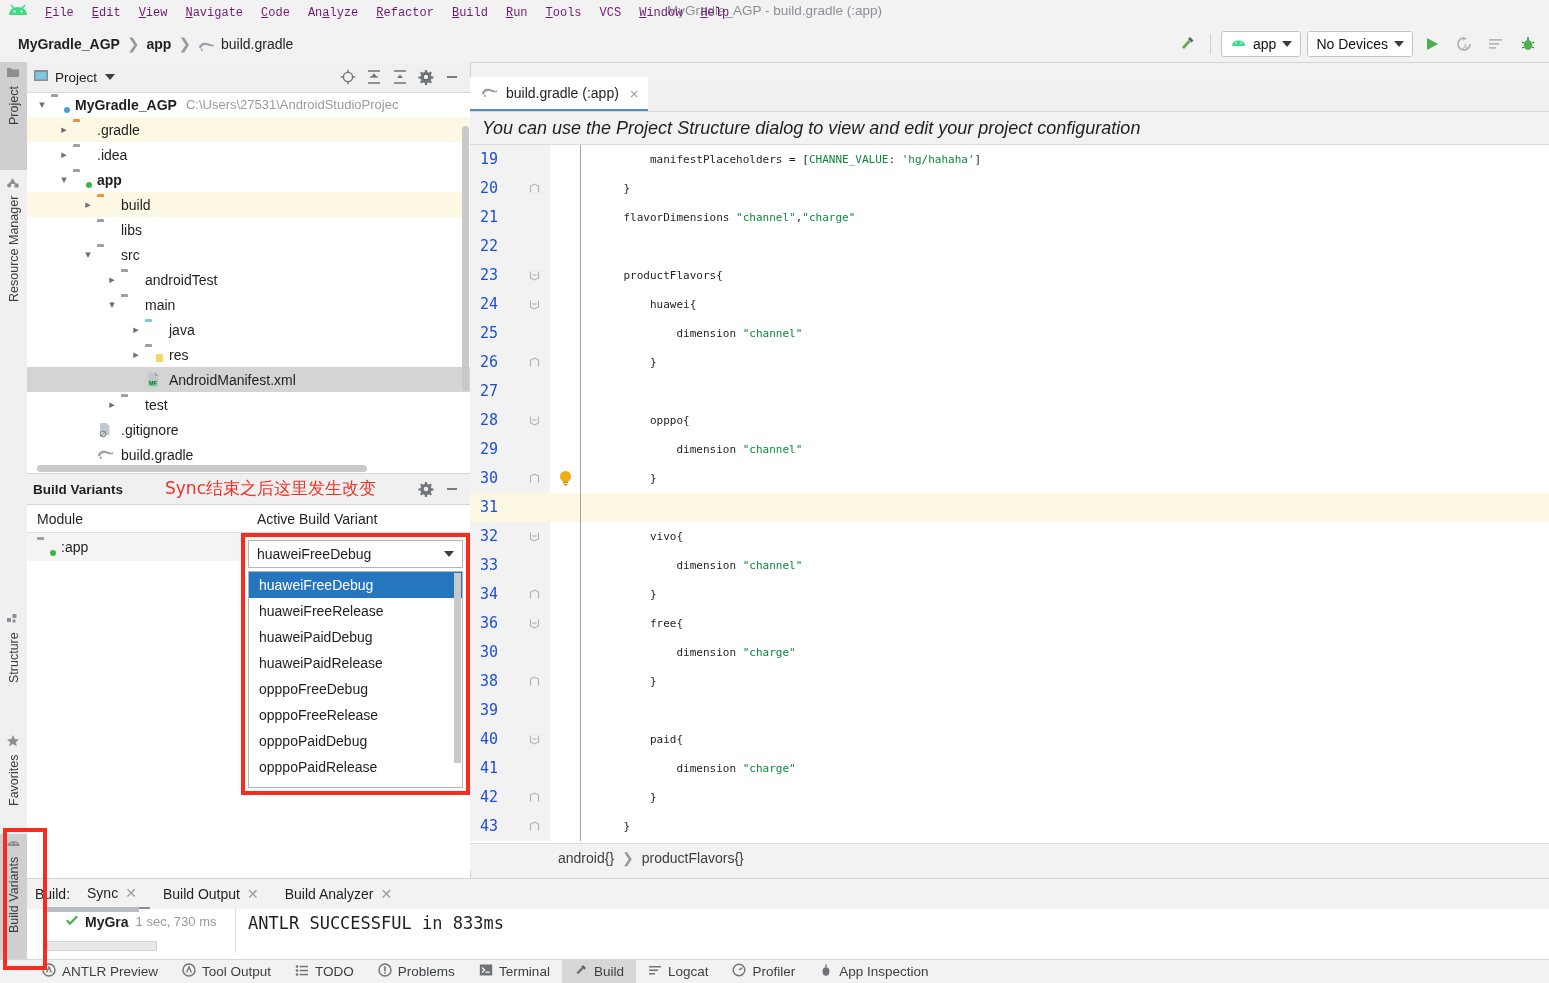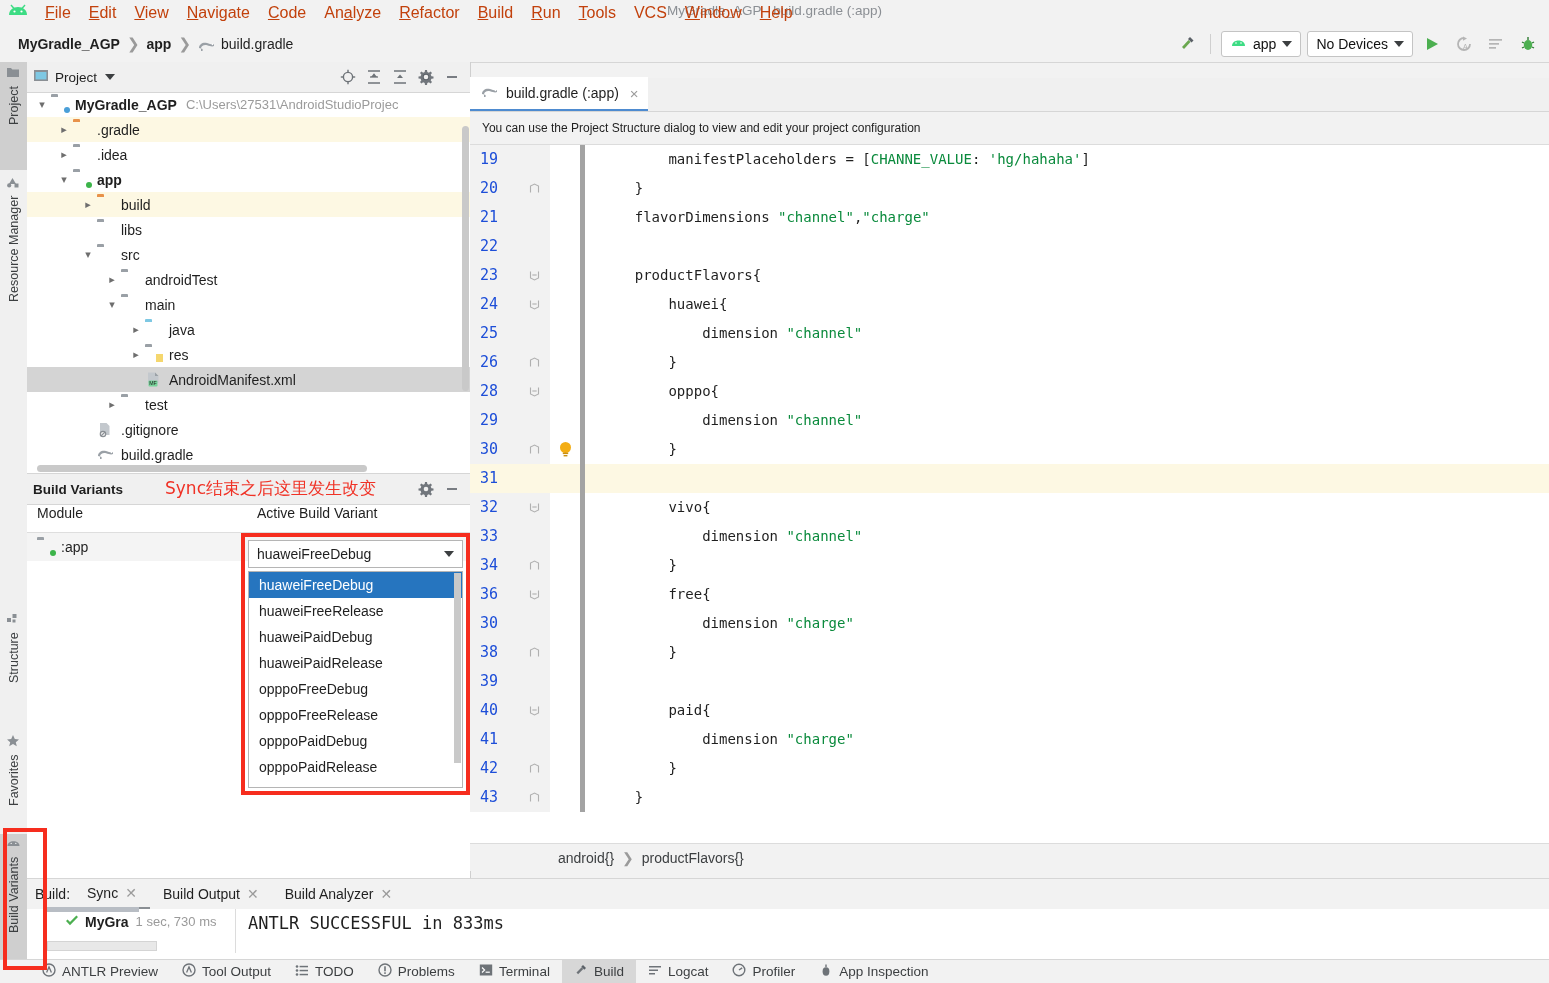--- a/index.html
+++ b/index.html
@@ -12,21 +12,21 @@
   .app{position:relative;width:1549px;height:983px;}
 
   
   .titlebar{position:absolute;left:0;top:0;width:1549px;height:22px;background:#f2f2f2;}
   .titlebar .ttl{position:absolute;left:0;top:0;width:1549px;text-align:center;line-height:22px;
     font-size:13.5px;color:#8b8f94;}
 
   
   .menubar{position:absolute;left:0;top:0;height:26px;display:flex;align-items:center;gap:0;padding-left:6px;z-index:5;}
   .logo{width:24px;height:22px;position:relative;margin-right:6px;}
-  .menuitem{padding:2px 9px;font-size:16px;color:#c2410c;cursor:default;line-height:18px;}
+  .menuitem{padding:2px 9px;font-size:12px;color:#701a75;cursor:default;line-height:18px;font-family:Liberation Mono, monospace;}
   .menuitem u{text-decoration:underline;}
 
   
   .navbar{position:absolute;left:0;top:26px;width:1549px;height:36px;background:#f2f2f2;border-bottom:1px solid #d6d6d6;}
   .crumbs{position:absolute;left:18px;top:0;height:36px;display:flex;align-items:center;font-size:14px;}
   .crumbs .c{color:#1f1f1f;font-weight:bold;}
   .crumbs .sep{color:#9a9a9a;margin:0 7px;font-size:15px;}
   .crumbs .file{font-weight:normal;color:#1f1f1f;}
   .gradle-ico{display:inline-block;width:18px;height:14px;margin-right:5px;position:relative;top:2px;}
 
@@ -63,21 +63,21 @@
   .path{color:#9b9b9b;margin-left:9px;font-size:13px;}
 
   .vscroll{position:absolute;right:1px;top:34px;width:7px;height:265px;background:#c9c9c9;border-radius:4px;}
   .hscroll{position:absolute;left:10px;bottom:1px;width:330px;height:7px;background:#c9c9c9;border-radius:4px;}
 
   
   .bvpanel{position:absolute;left:27px;top:473px;width:443px;height:405px;background:#fff;border-right:1px solid #cfcfcf;border-top:1px solid #d6d6d6;}
   .bvhdr{height:30px;background:#f0f0f0;border-bottom:1px solid #d6d6d6;display:flex;align-items:center;padding:0 6px;position:relative;}
   .bvhdr .hname{font-size:13.5px;color:#1f1f1f;font-weight:bold;}
   .annot{position:absolute;left:138px;top:3px;color:#f03226;font-size:17px;white-space:nowrap;font-family:"DejaVu Sans",sans-serif;}
-  .colhdr{height:27px;display:flex;align-items:flex-start;border-bottom:1px solid #dedede;background:#fff;font-size:14px;}
+  .colhdr{height:27px;display:flex;align-items:center;border-bottom:1px solid #dedede;background:#fff;font-size:14px;}
   .colhdr .ch1{width:222px;padding-left:10px;box-sizing:border-box;}
   .colhdr .ch2{padding-left:8px;}
   .bvrow{height:28px;display:flex;align-items:center;background:#f4f4f4;font-size:14px;}
   .bvrow .m1{width:222px;display:flex;align-items:center;padding-left:10px;box-sizing:border-box;}
 
   
   .redbox{position:absolute;left:241px;top:533px;width:229px;height:262px;border:4px solid #f62d1e;box-sizing:border-box;z-index:40;}
   .ddbtn{position:absolute;left:248px;top:540px;width:215px;height:28px;background:#fff;border:1px solid #b5b5b5;
          display:flex;align-items:center;padding:0 8px;box-sizing:border-box;font-size:14px;z-index:41;}
   .ddbtn .arrowdn{margin-left:auto;width:0;height:0;border-left:5px solid transparent;border-right:5px solid transparent;border-top:6px solid #3c3f41;}
@@ -85,34 +85,34 @@
   .ddopt{height:26px;line-height:26px;padding-left:10px;font-size:14px;color:#1f1f1f;white-space:nowrap;}
   .ddopt.sel{background:#2675bf;color:#fff;}
   .ddscroll{position:absolute;right:1px;top:1px;width:7px;height:190px;background:#c9c9c9;}
 
   
   .editor{position:absolute;left:470px;top:62px;width:1079px;height:793px;background:#fff;margin-top:16px;}
   .tabbar{height:33px;background:#f0f0f0;border-bottom:1px solid #d6d6d6;display:flex;align-items:flex-end;}
   .etab{height:32px;background:#fff;display:flex;align-items:center;padding:0 9px 0 11px;gap:7px;
         border-bottom:2px solid #4e8bd0;font-size:14px;}
   .etab .x{color:#9b9b9b;font-size:15px;margin-left:4px;}
-  .notif{height:32px;background:#f2f2f2;border-bottom:1px solid #dcdcdc;display:flex;align-items:center;padding-left:12px;font-size:12px;color:#1f1f1f;}
+  .notif{height:32px;background:#f2f2f2;border-bottom:1px solid #dcdcdc;display:flex;align-items:center;padding-left:12px;font-size:18px;color:#1f1f1f;font-style:italic;}
 
   .codewrap{position:relative;height:710px;overflow:hidden;background:#fff;}
   .cline{position:relative;height:29px;display:flex;align-items:center;}
   .cline.hl{background:#fdf8e3;}
   .gutter{width:48px;text-align:center;padding-right:10px;box-sizing:border-box;color:#1d4ed8;
           font-family:"DejaVu Sans Mono",monospace;font-size:15px;background:#f2f2f2;height:29px;line-height:29px;flex:0 0 48px;}
   .cline.hl .gutter{background:#fdf8e3;}
   .fold{width:32px;flex:0 0 32px;background:#f2f2f2;height:29px;display:flex;align-items:center;justify-content:center;color:#b0b0b0;}
   .cline.hl .fold{background:#fdf8e3;}
   .bulb{width:30px;flex:0 0 30px;height:29px;display:flex;align-items:center;justify-content:center;}
   .cline.hl .bulb{background:#fdf8e3;}
-  .code{font-family:"DejaVu Sans Mono",monospace;font-size:14px;color:#1f1f1f;white-space:pre;padding-left:16px;
-        border-left:5px solid #a3a3a3;height:29px;line-height:29px;flex:1;}
+  .code{font-family:"DejaVu Sans Mono",monospace;font-size:11px;color:#1f1f1f;white-space:pre;padding-left:16px;
+        border-left:1px solid #a3a3a3;height:29px;line-height:29px;flex:1;}
   .cline.hl .code{background:#fdf8e3;}
   .k-str{color:#0a8a3c;}
   .k-map{color:#0a8a3c;}
 
   .crumbar{position:absolute;left:0;bottom:0;width:1079px;height:27px;background:#f2f2f2;border-top:1px solid #dcdcdc;
            display:flex;align-items:center;padding-left:88px;font-size:14px;color:#3c3f41;}
   .crumbar .sep{color:#9a9a9a;margin:0 8px;}
 
   
   .buildwin{position:absolute;left:27px;top:878px;width:1522px;height:105px;background:#fff;border-top:1px solid #d6d6d6;}
@@ -607,20 +607,26 @@
         <span class="gutter">26</span>
         <span class="fold">
           <svg width="11" height="11" viewBox="0 0 11 11">
               <path d="M1.5 9.5 L1.5 3 L5.5 1 L9.5 3 L9.5 9.5" fill="none" stroke="#b0b0b0" stroke-width="1.1"></path>
             </svg>
         </span>
         <span class="bulb"></span>
         <span class="code">        }</span>
       </div>
 
+      <div class="cline">
+        <span class="gutter">27</span>
+        <span class="fold"></span>
+        <span class="bulb"></span>
+        <span class="code"> </span>
+      </div>
 
       <div class="cline">
         <span class="gutter">28</span>
         <span class="fold">
           <svg width="11" height="11" viewBox="0 0 11 11">
               <path d="M1.5 1.5 L1.5 8 L5.5 10 L9.5 8 L9.5 1.5" fill="none" stroke="#b0b0b0" stroke-width="1.1"></path>
               <line x1="3.3" y1="5" x2="7.7" y2="5" stroke="#b0b0b0" stroke-width="1.1"></line>
             </svg>
         </span>
         <span class="bulb"></span>

